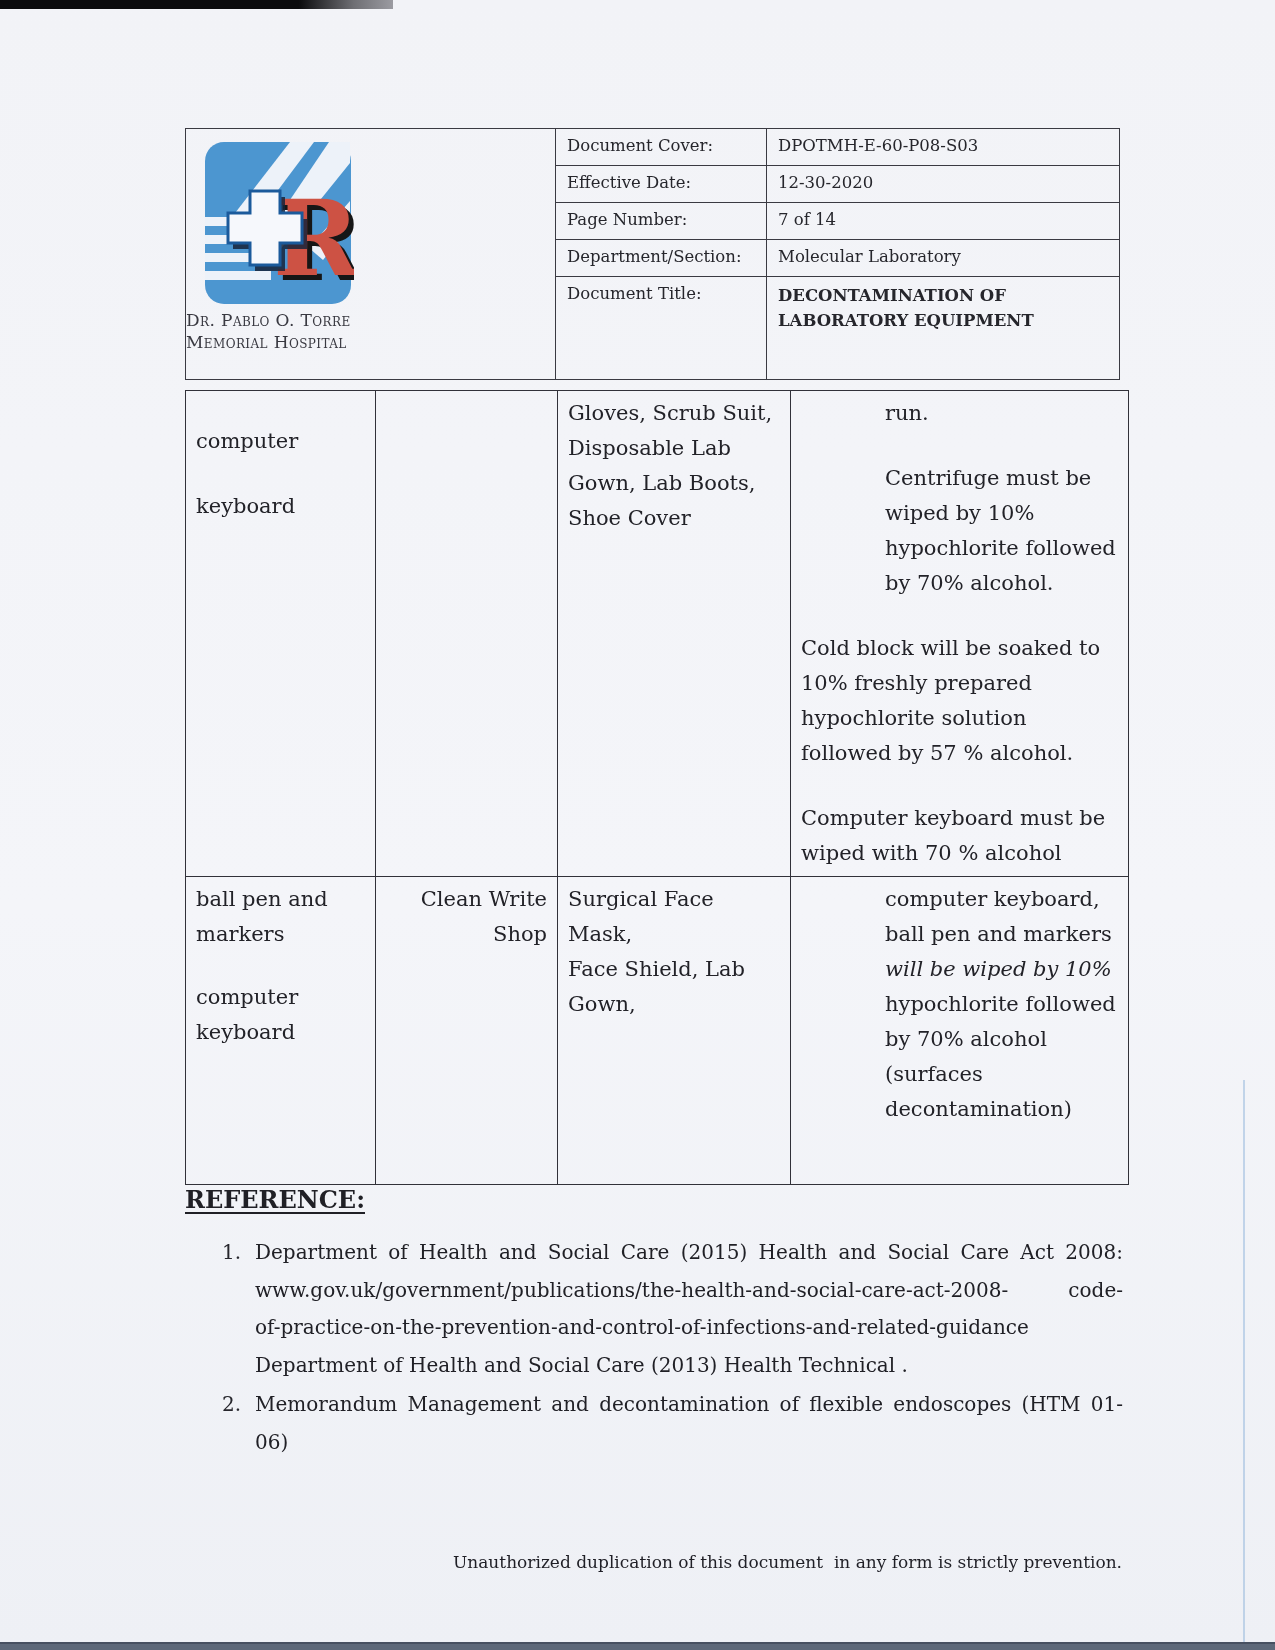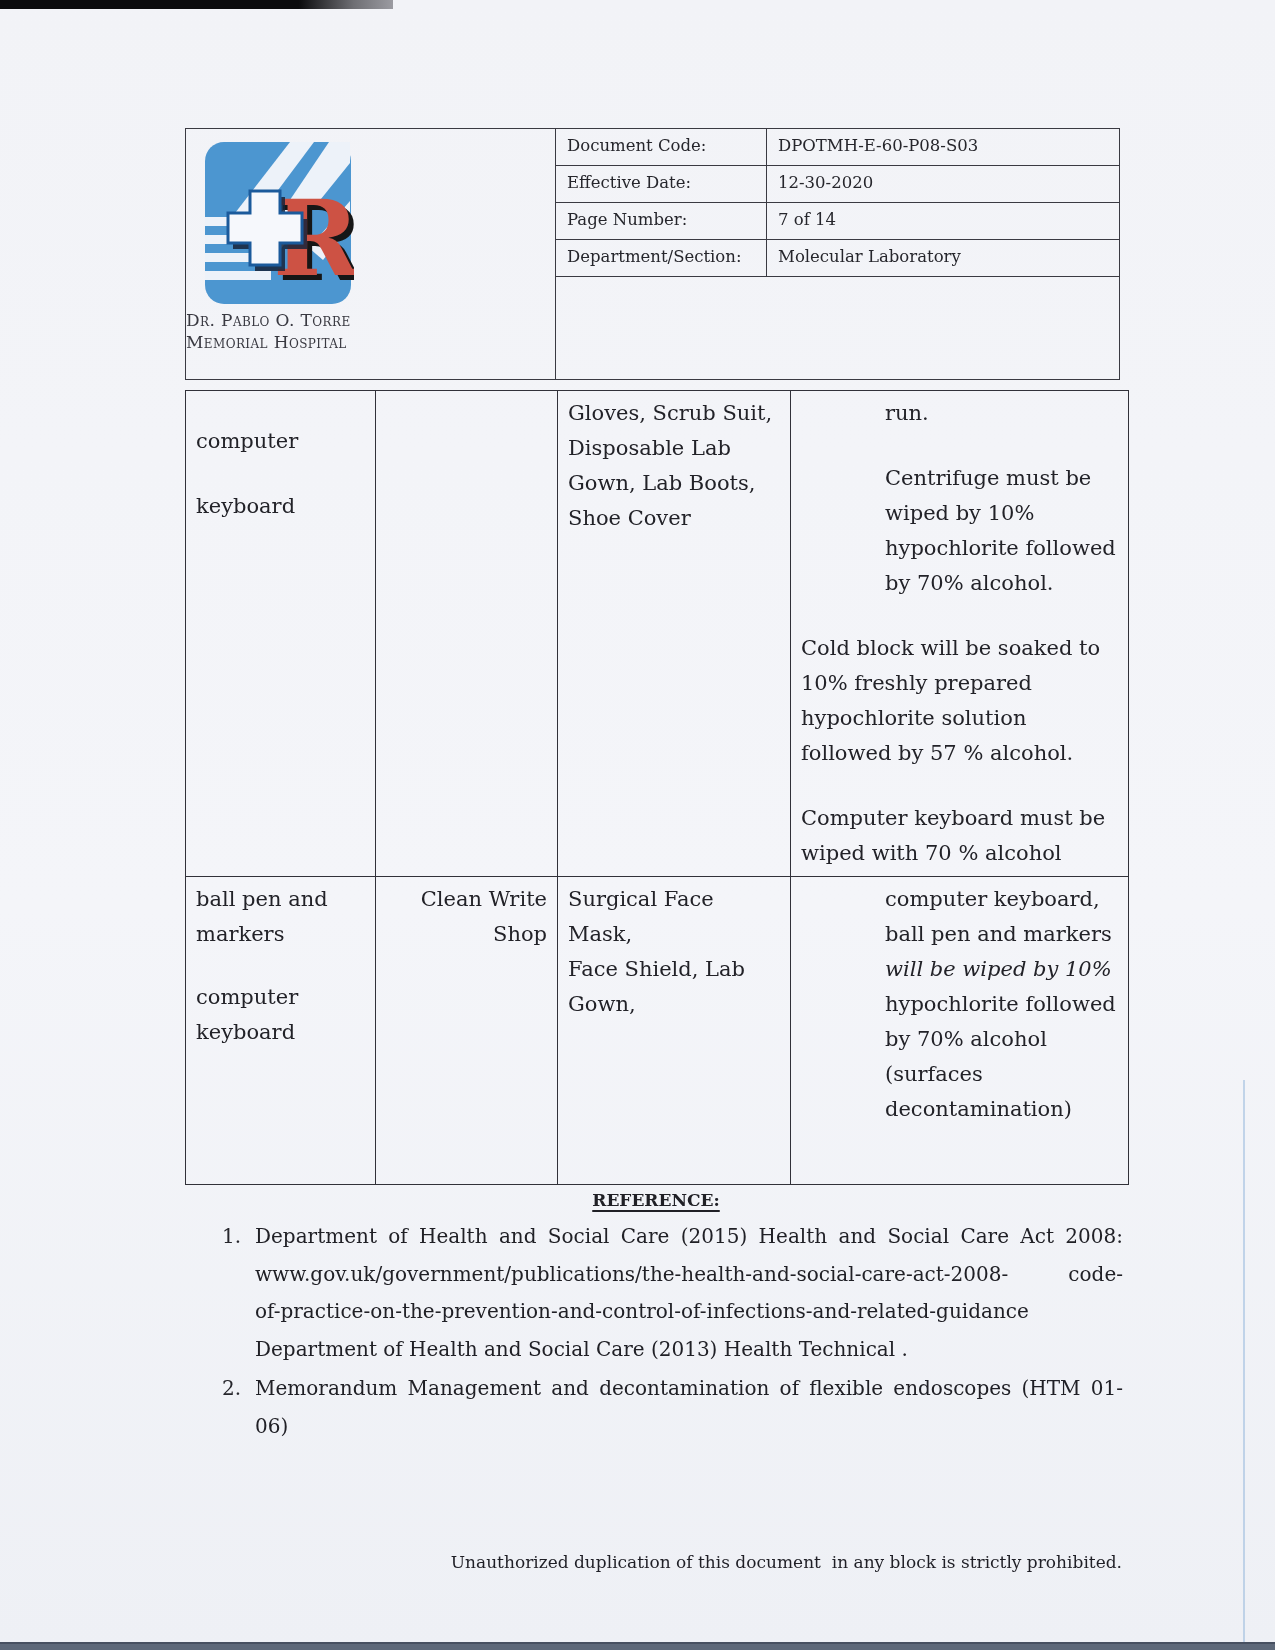--- a/index.html
+++ b/index.html
@@ -42,23 +42,23 @@
   .pre { white-space:pre-line; }
   .cell-center { text-align:right; }
   .mt28 { margin-top:28px; }
   .mt30 { margin-top:30px; }
   .pad-top { padding-top:28px; }
   .indent { padding-left:84px; }
   td p { margin:0; }
   .it { font-style:italic; }
   
   .reference { position:absolute; left:185px; top:1186px; width:942px; }
-  .ref-heading { font-size:17px; font-weight:bold; text-decoration:underline;
+  .ref-heading { font-size:24px; font-weight:bold; text-decoration:underline;
     text-underline-offset:4px; text-decoration-thickness:2px; line-height:28px;
-    margin-bottom:4px; color:#202026;text-align:center; }
+    margin-bottom:20px; color:#202026; }
   .ref-item { display:flex; margin-left:37px; margin-top:2px; }
   .ref-num { width:33px; font-size:20px; line-height:37.5px; }
   .ref-lines { width:868px; }
   .ref-line { font-size:20px; line-height:37.5px; color:#202026; }
   .ref-line.stretch { text-align:justify; text-align-last:justify; }
   
   .footer { position:absolute; left:185px; top:1552px; width:937px; text-align:right;
     font-size:17px; color:#1f1f26; white-space:pre; }
 </style>
 </head>
@@ -84,34 +84,39 @@
       <path d="M48 52 h30 v22 h22 v30 h-22 v22 h-30 v-22 h-22 v-30 h22 z" fill="#16233a" transform="translate(5,6)" opacity="0.85"></path>
       <path d="M48 52 h30 v22 h22 v30 h-22 v22 h-30 v-22 h-22 v-30 h22 z" fill="#f6f8fc" stroke="#1b5a9b" stroke-width="3"></path>
     </svg>
     <div class="logo-caption">
       <div>Dr. Pablo O. Torre</div>
       <div>Memorial Hospital</div>
     </div>
   </div>
   <div class="header-right">
     <div class="hrow">
-      <div class="hlabel">Document Code:</div>
+      <div class="hlabel">Document Cover:</div>
       <div class="hvalue">DPOTMH-E-60-P08-S03</div>
     </div>
     <div class="hrow">
       <div class="hlabel">Effective Date:</div>
       <div class="hvalue">12-30-2020</div>
     </div>
     <div class="hrow">
       <div class="hlabel">Page Number:</div>
       <div class="hvalue">7 of 14</div>
     </div>
     <div class="hrow">
       <div class="hlabel">Department/Section:</div>
       <div class="hvalue">Molecular Laboratory</div>
+    </div>
+    <div class="hrow tall">
+      <div class="hlabel">Document Title:</div>
+      <div class="hvalue title">DECONTAMINATION OF
+LABORATORY EQUIPMENT</div>
     </div>
   </div>
 </div>
 
 <table class="main">
   <colgroup>
       <col style="width:190px">
       <col style="width:182px">
       <col style="width:233px">
       <col style="width:338px">
@@ -193,13 +198,13 @@
   </div>
   <div class="ref-item">
     <div class="ref-num">2.</div>
     <div class="ref-lines">
       <div class="ref-line stretch">Memorandum Management and decontamination of flexible endoscopes (HTM 01-</div>
       <div class="ref-line">06)</div>
     </div>
   </div>
 </div>
 
-<div class="footer">Unauthorized duplication of this document  in any block is strictly prohibited.</div>
+<div class="footer">Unauthorized duplication of this document  in any form is strictly prevention.</div>
 
 </body></html>

